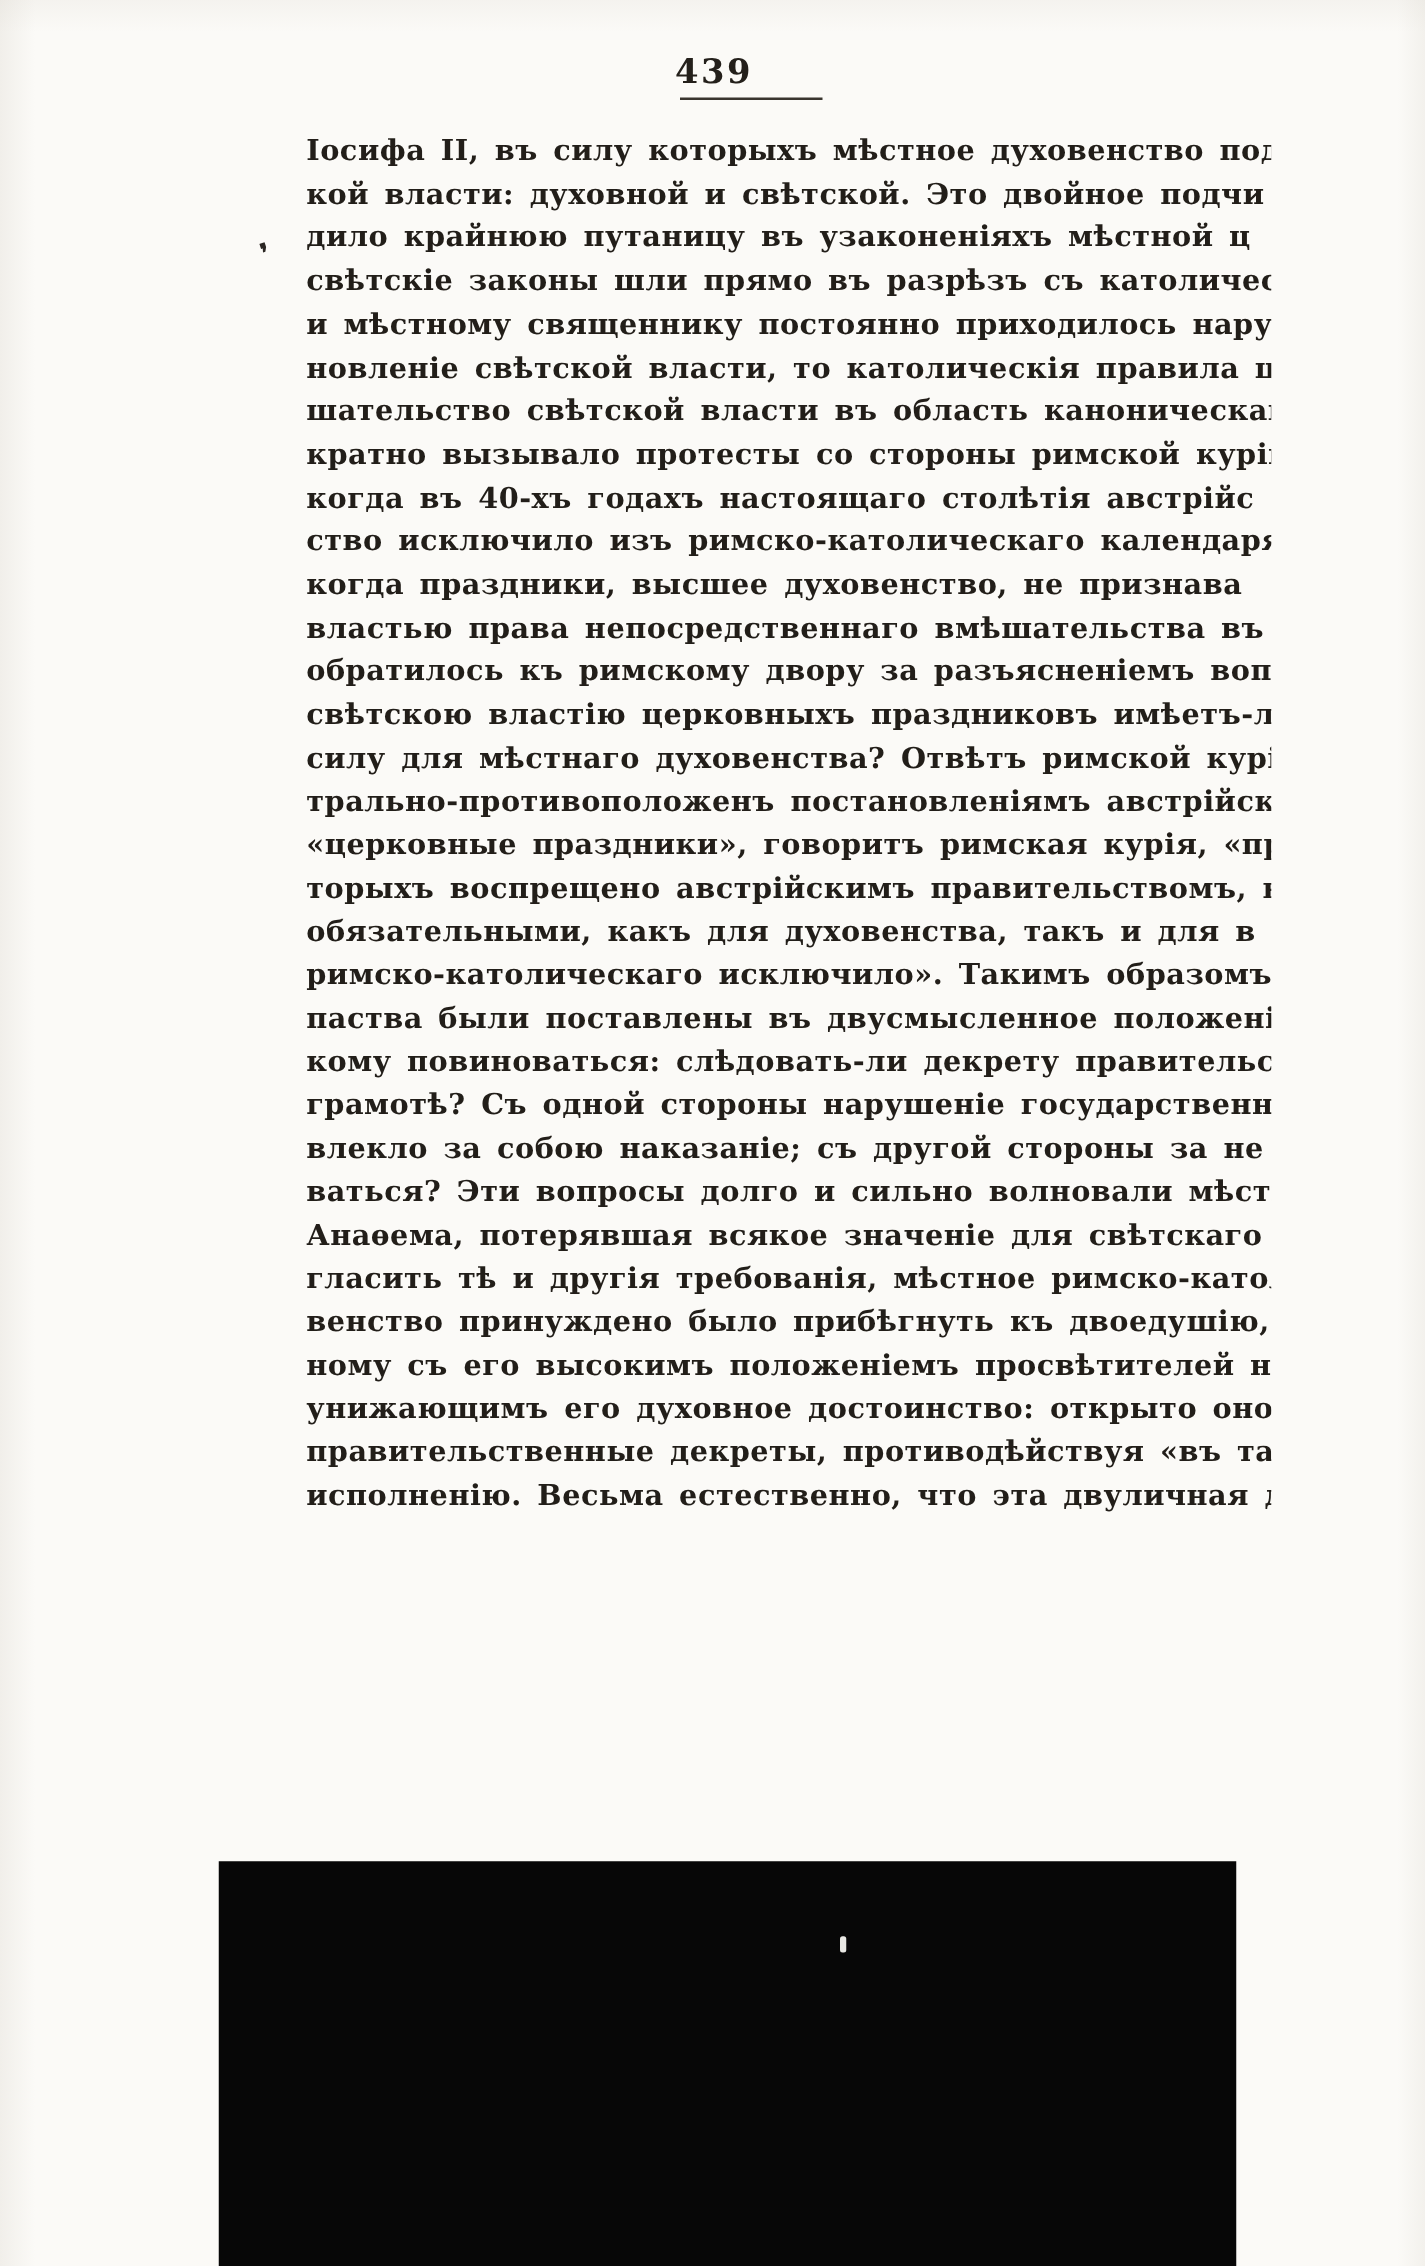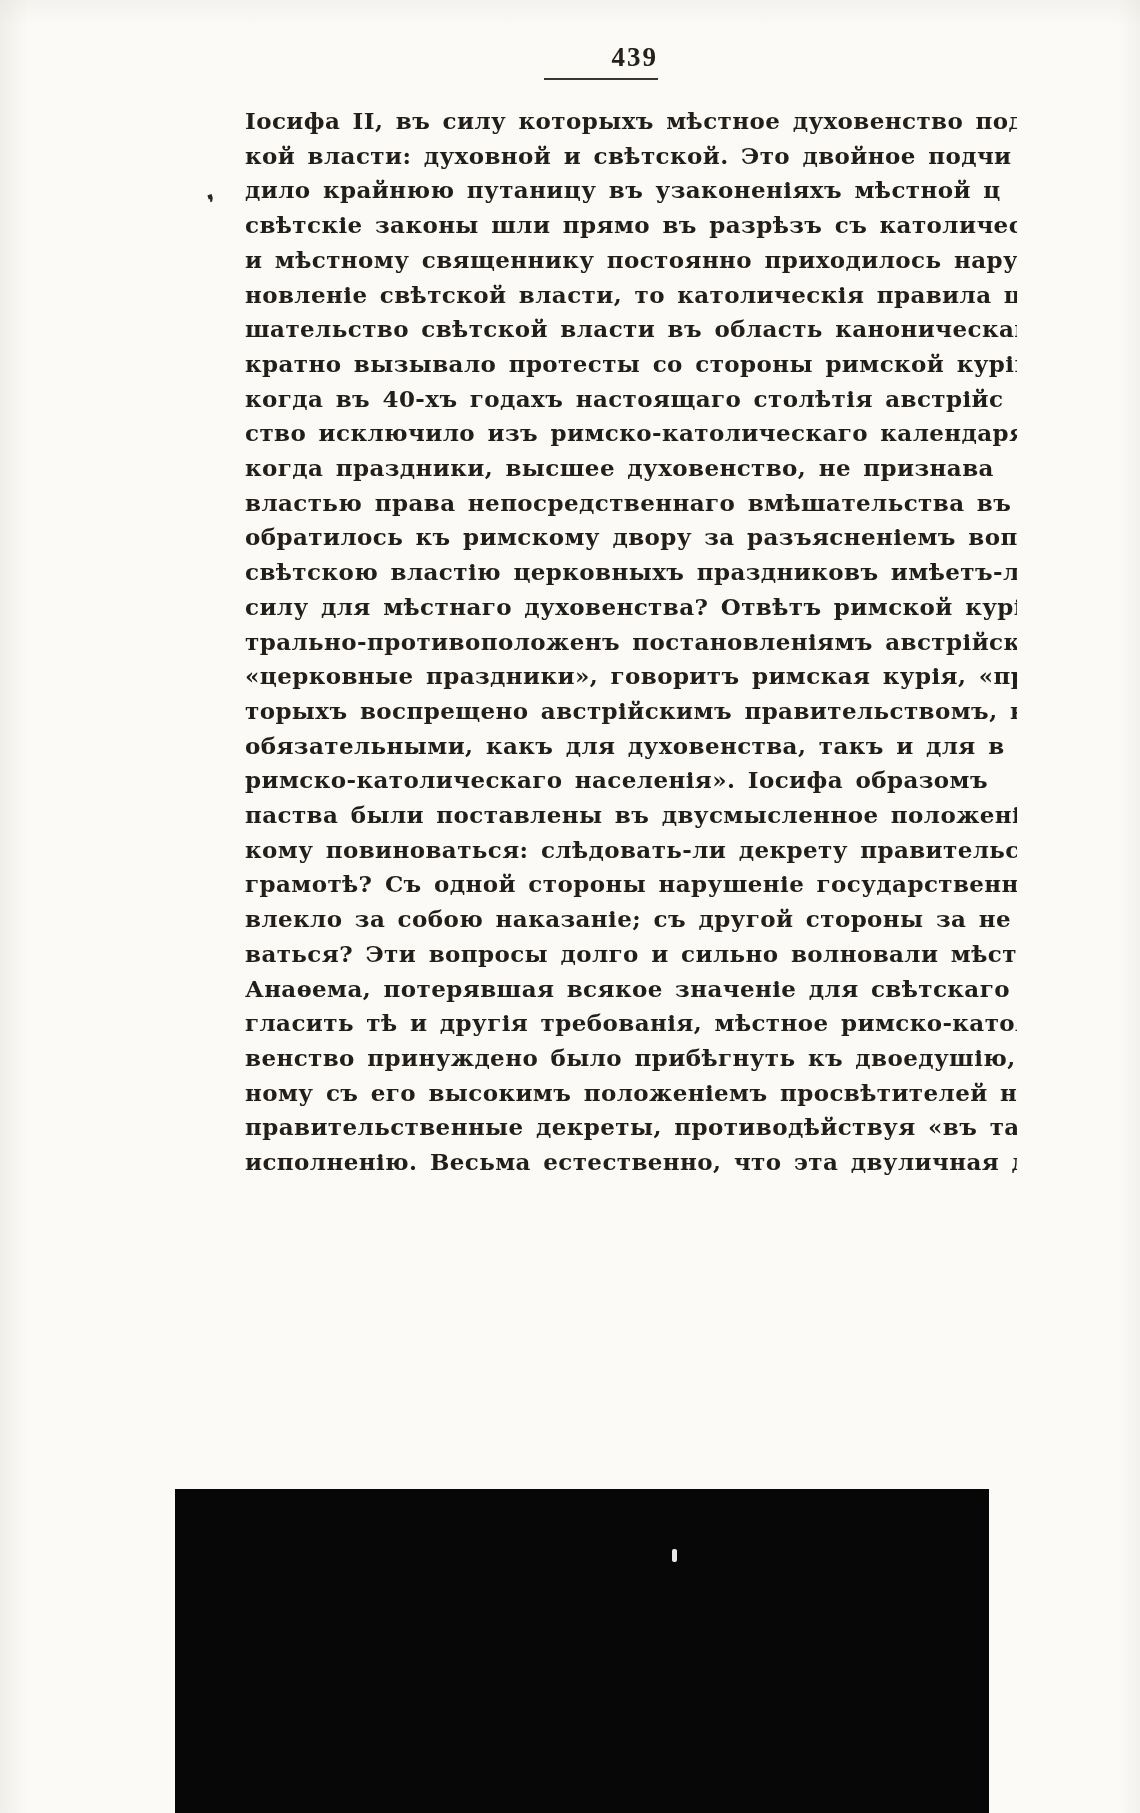--- a/index.html
+++ b/index.html
@@ -21,22 +21,21 @@
     background:
       linear-gradient(90deg, rgba(210,205,195,0.25) 0, rgba(0,0,0,0) 28px),
       linear-gradient(270deg, rgba(210,205,195,0.20) 0, rgba(0,0,0,0) 22px),
       linear-gradient(180deg, rgba(215,210,200,0.18) 0, rgba(0,0,0,0) 26px);
   }
   .page-number-wrap {
     position: absolute;
     top: 42px;
     left: 540px;
     width: 118px;
-    text-align: right;
-    font-family: Liberation Serif, serif;
+    text-align: left;
   }
   .page-number {
     font-size: 27px;
     font-weight: 700;
     letter-spacing: 2px;
     color: #24201b;
   }
   .page-number-rule {
     position: absolute;
     top: 78px;
@@ -115,29 +114,30 @@
     <div class="text-line">ство исключило изъ римско-католическаго календаря н</div>
     <div class="text-line">когда праздники, высшее духовенство, не признава</div>
     <div class="text-line">властью права непосредственнаго вмѣшательства въ</div>
     <div class="text-line">обратилось къ римскому двору за разъясненіемъ вопрос</div>
     <div class="text-line">свѣтскою властію церковныхъ праздниковъ имѣетъ-ли</div>
     <div class="text-line">силу для мѣстнаго духовенства? Отвѣтъ римской курі</div>
     <div class="text-line">трально-противоположенъ постановленіямъ австрійскаго</div>
     <div class="text-line">«церковные праздники», говоритъ римская курія, «пр</div>
     <div class="text-line">торыхъ воспрещено австрійскимъ правительствомъ, все</div>
     <div class="text-line">обязательными, какъ для духовенства, такъ и для в</div>
-    <div class="text-line">римско-католическаго населенія». Іосифа образомъ</div>
+    <div class="text-line">римско-католическаго исключило». Такимъ образомъ</div>
     <div class="text-line">паства были поставлены въ двусмысленное положеніе</div>
     <div class="text-line">кому повиноваться: слѣдовать-ли декрету правительств</div>
     <div class="text-line">грамотѣ? Съ одной стороны нарушеніе государственнаго</div>
     <div class="text-line">влекло за собою наказаніе; съ другой стороны за не</div>
     <div class="text-line">ваться? Эти вопросы долго и сильно волновали мѣстно</div>
     <div class="text-line">Анаѳема, потерявшая всякое значеніе для свѣтскаго че</div>
     <div class="text-line">гласить тѣ и другія требованія, мѣстное римско-катол</div>
     <div class="text-line">венство принуждено было прибѣгнуть къ двоедушію, с</div>
     <div class="text-line">ному съ его высокимъ положеніемъ просвѣтителей нар</div>
+    <div class="text-line">унижающимъ его духовное достоинство: открыто оно</div>
     <div class="text-line">правительственные декреты, противодѣйствуя «въ тайн</div>
     <div class="text-line">исполненію. Весьма естественно, что эта двуличная дѣятел</div>
   </div>
 
 <div class="scan-artifact">
   <div class="scan-artifact-speck"></div>
 </div>
 
 </body></html>

